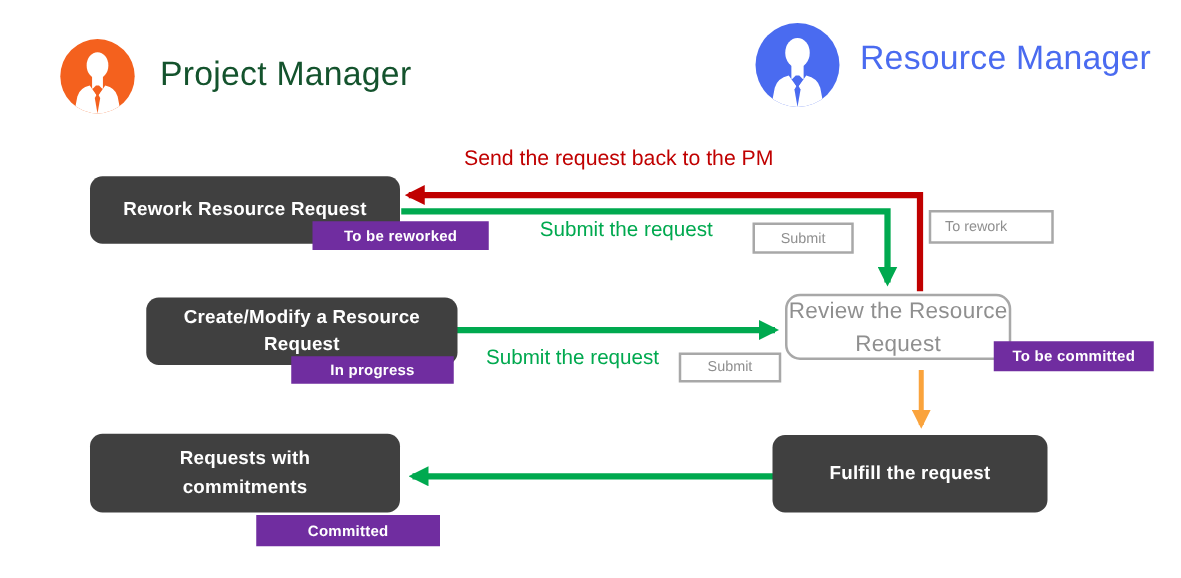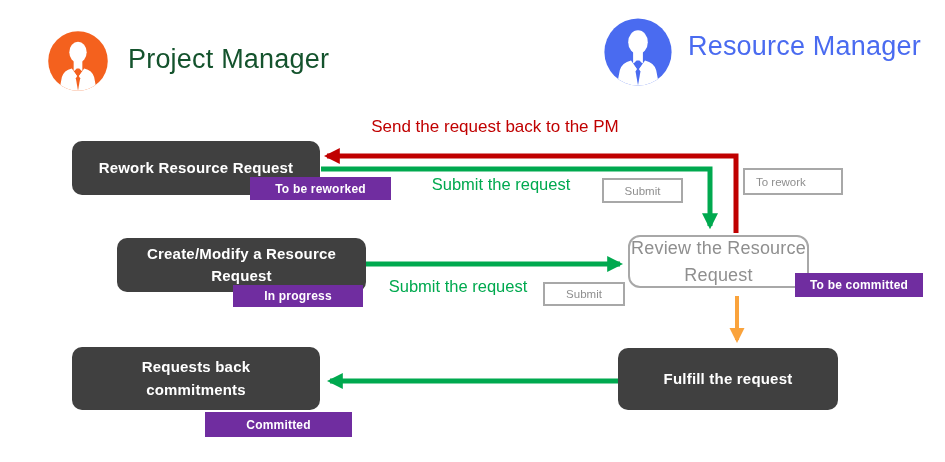--- a/index.html
+++ b/index.html
@@ -121,21 +121,21 @@
   </svg>
   <div class="actor-label rm-label">Resource Manager</div>
 
   <div class="node node-rework">
     <span class="inner">Rework Resource Request</span>
   </div>
   <div class="node node-create">
     <span class="inner">Create/Modify a Resource Request</span>
   </div>
   <div class="node node-commits">
-    <span class="inner">Requests back commitments</span>
+    <span class="inner">Requests with commitments</span>
   </div>
   <div class="node node-review">
     <span class="inner">Review the Resource Request</span>
   </div>
   <div class="node node-fulfill">
     <span class="inner">Fulfill the request</span>
   </div>
 
   <div class="badge badge-reworked">To be reworked</div>
   <div class="badge badge-progress">In progress</div>

